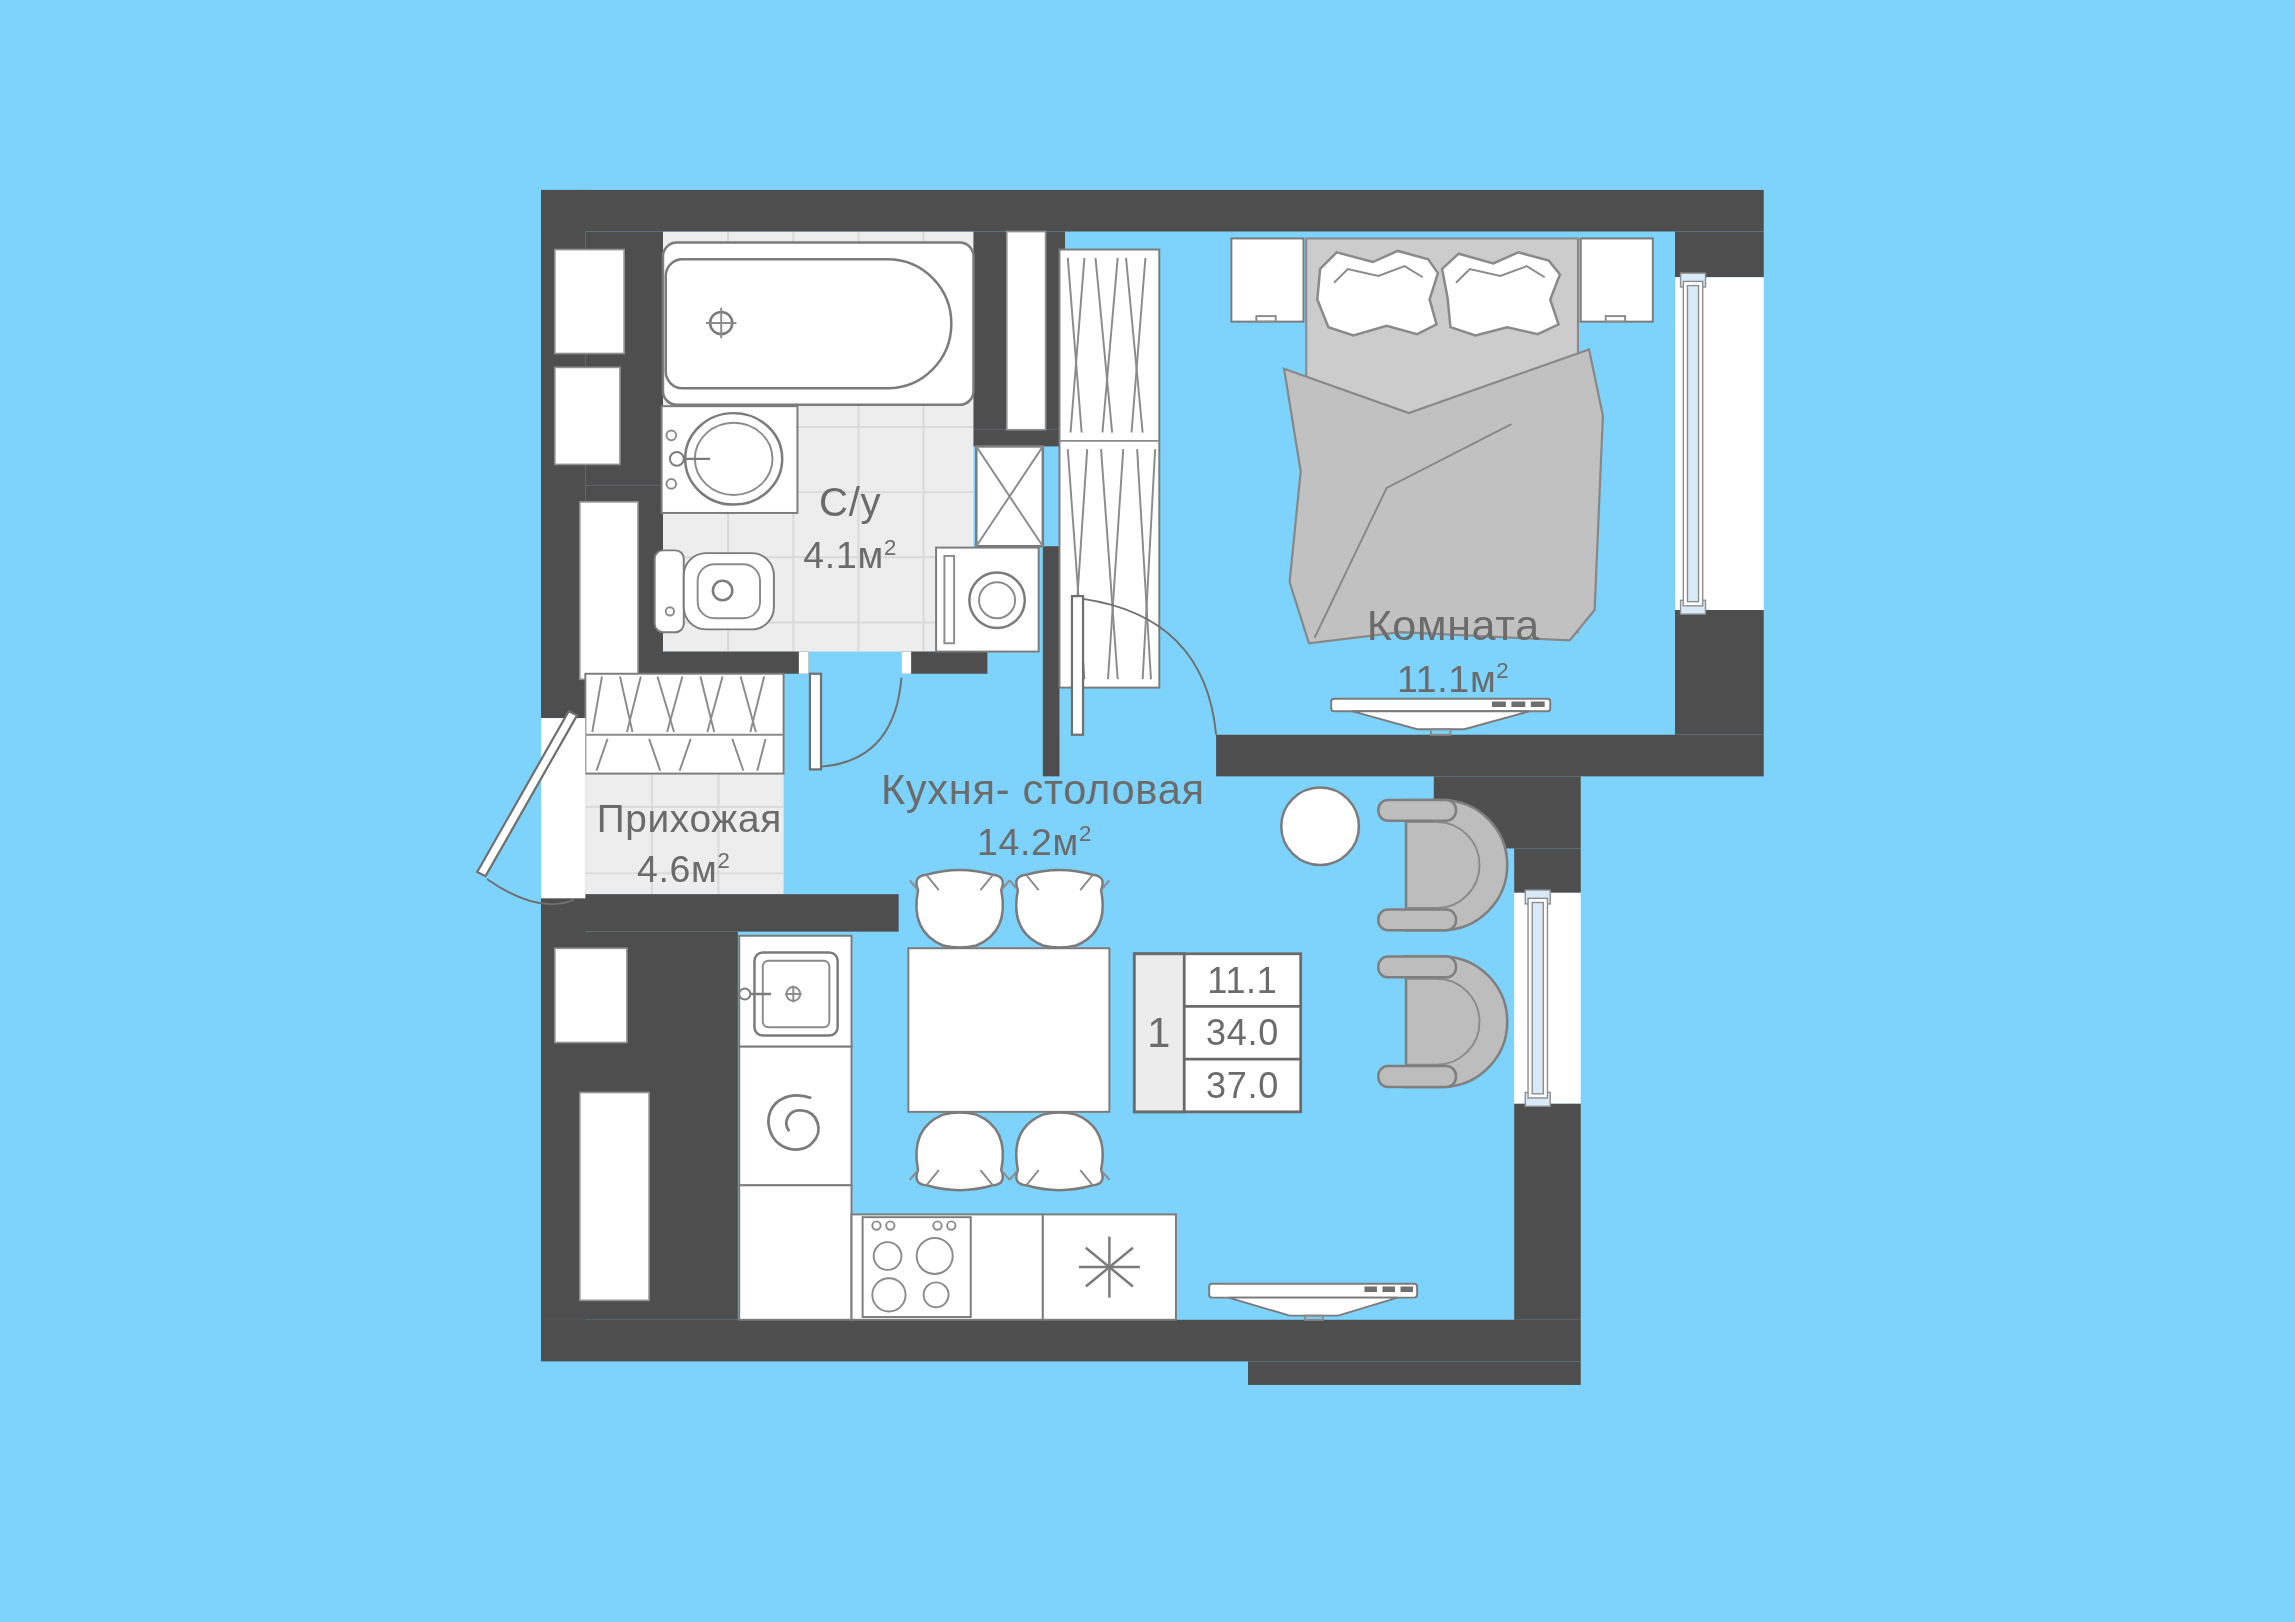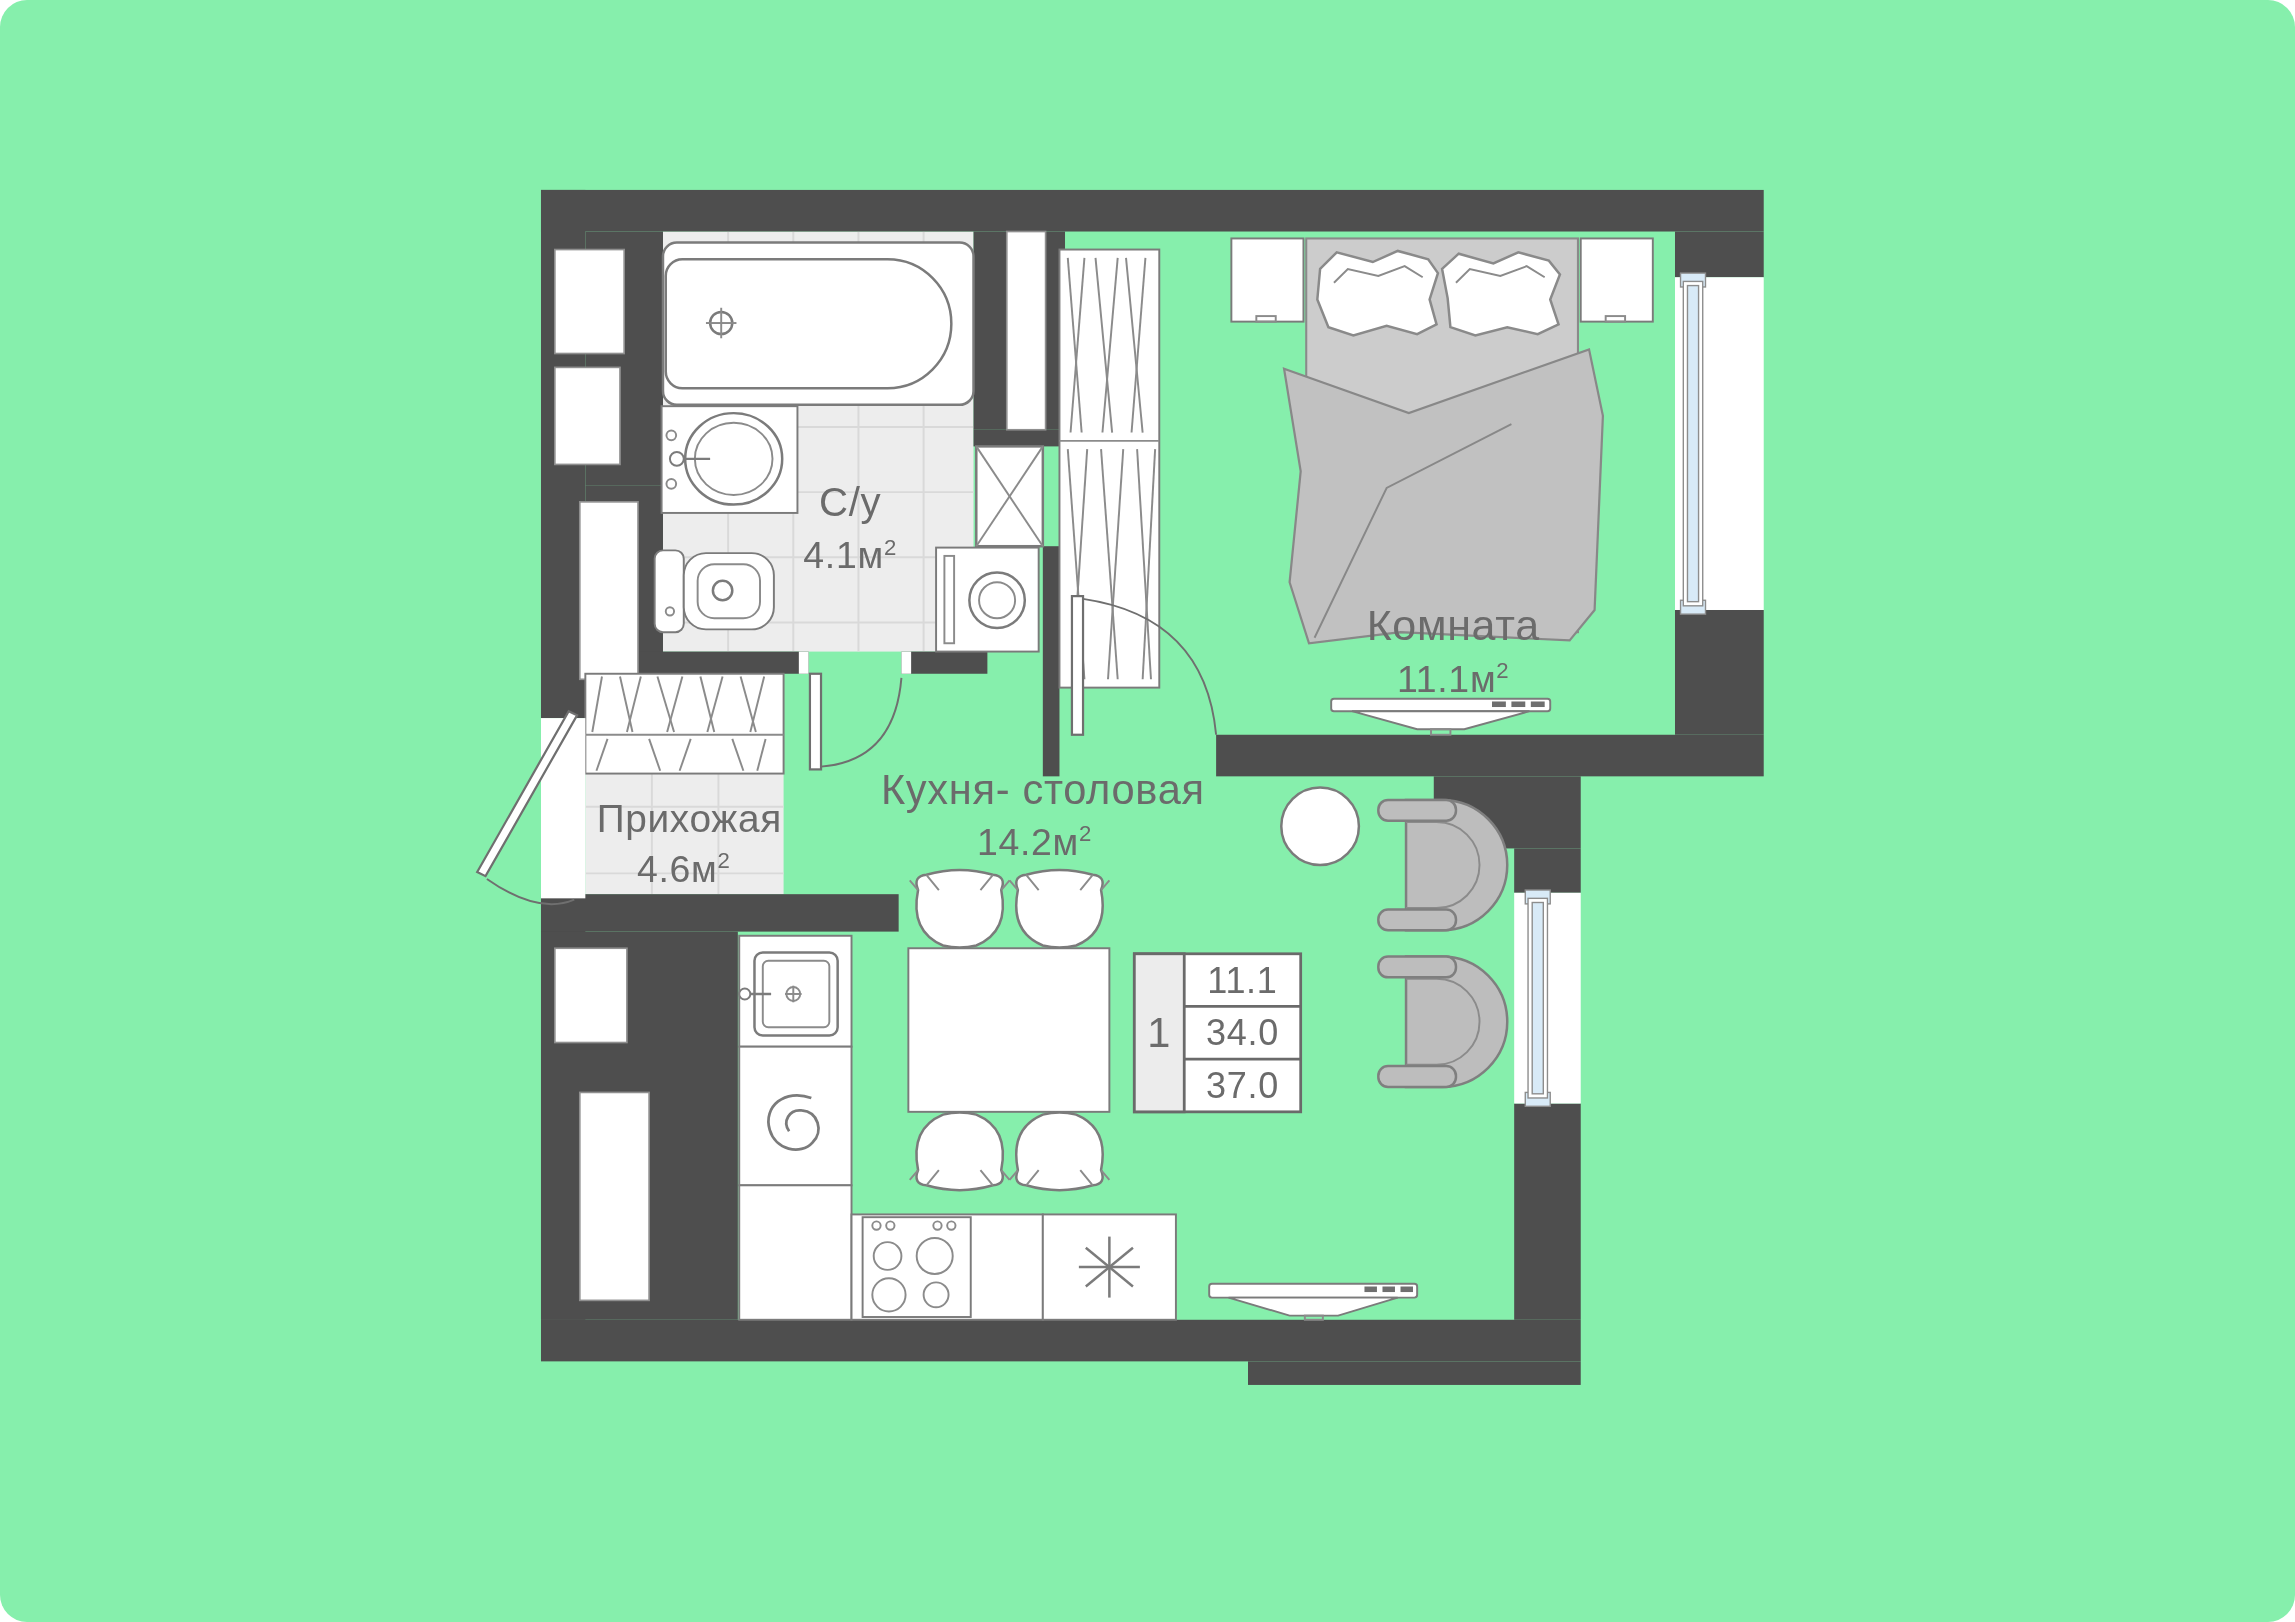--- a/index.html
+++ b/index.html
@@ -1,16 +1,16 @@
 <!DOCTYPE html>
 <html style="font-size:11px"><head>
 <meta charset="utf-8">
 <style>
   html,body{margin:0;padding:0;width:100%;height:100%;background:#ffffff;}
-  .stage{width:100vw;height:100vh;display:flex;justify-content:center;background:#86efac;border-radius:27px;}
+  .stage{width:100vw;height:100vh;display:flex;justify-content:center;background:#7dd3fc;}
   svg{width:100%;height:100%;}
   .wall{fill:#4e4e4e;}
   .niche{fill:#ffffff;stroke:#8f8f8f;stroke-width:1.2;}
   .tile{fill:#ededed;}
   .tline{stroke:#d9d9d9;stroke-width:1.4;}
   .fx{fill:#ffffff;stroke:#7b7b7b;stroke-width:1.8;}
   .fx15{fill:#ffffff;stroke:#7b7b7b;stroke-width:1.4;}
   .ln{stroke:#7b7b7b;stroke-width:1.8;fill:none;}
   .ln15{stroke:#8b8b8b;stroke-width:1.4;fill:none;}
   .soft{fill:#bdbdbd;stroke:#7f7f7f;stroke-width:1.8;}

